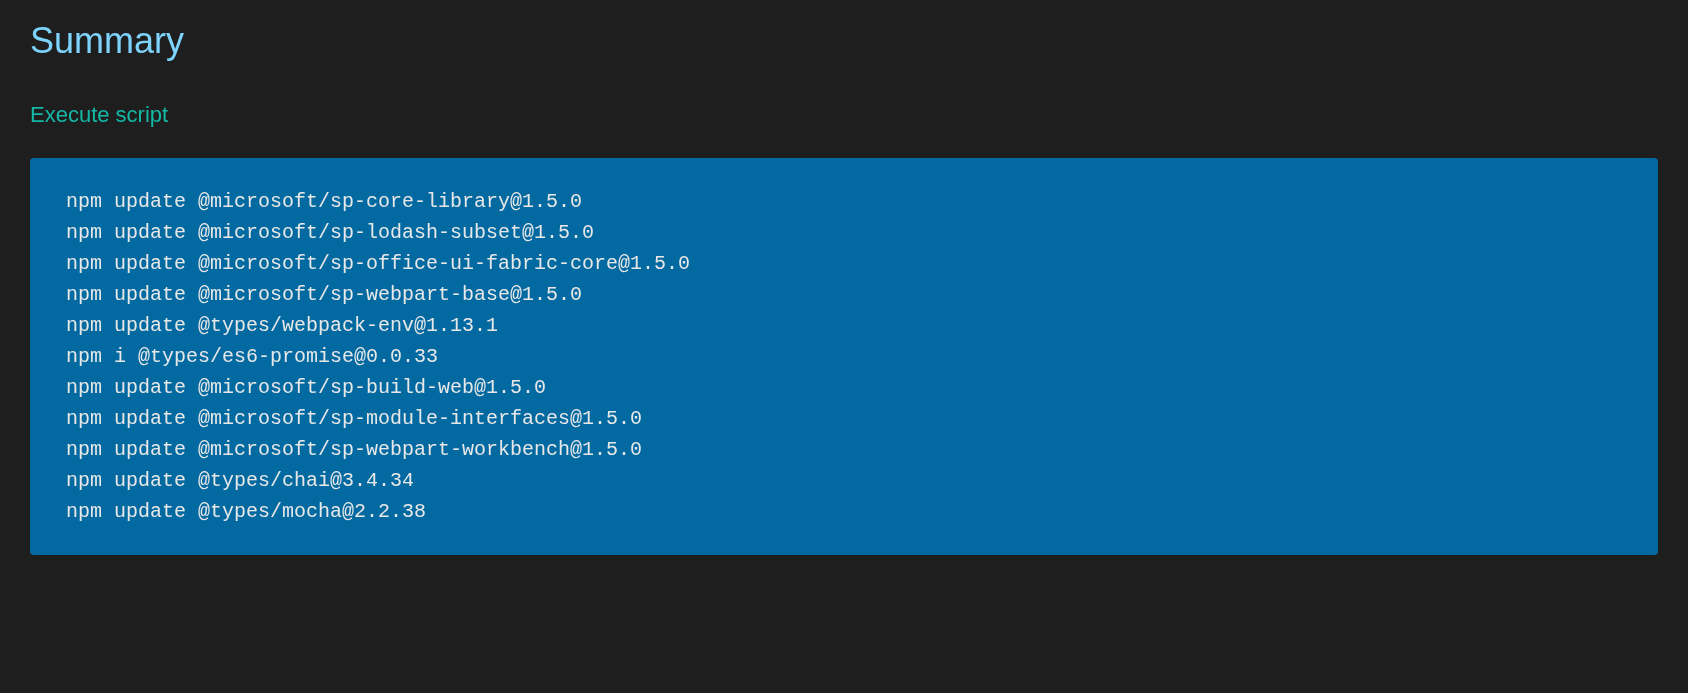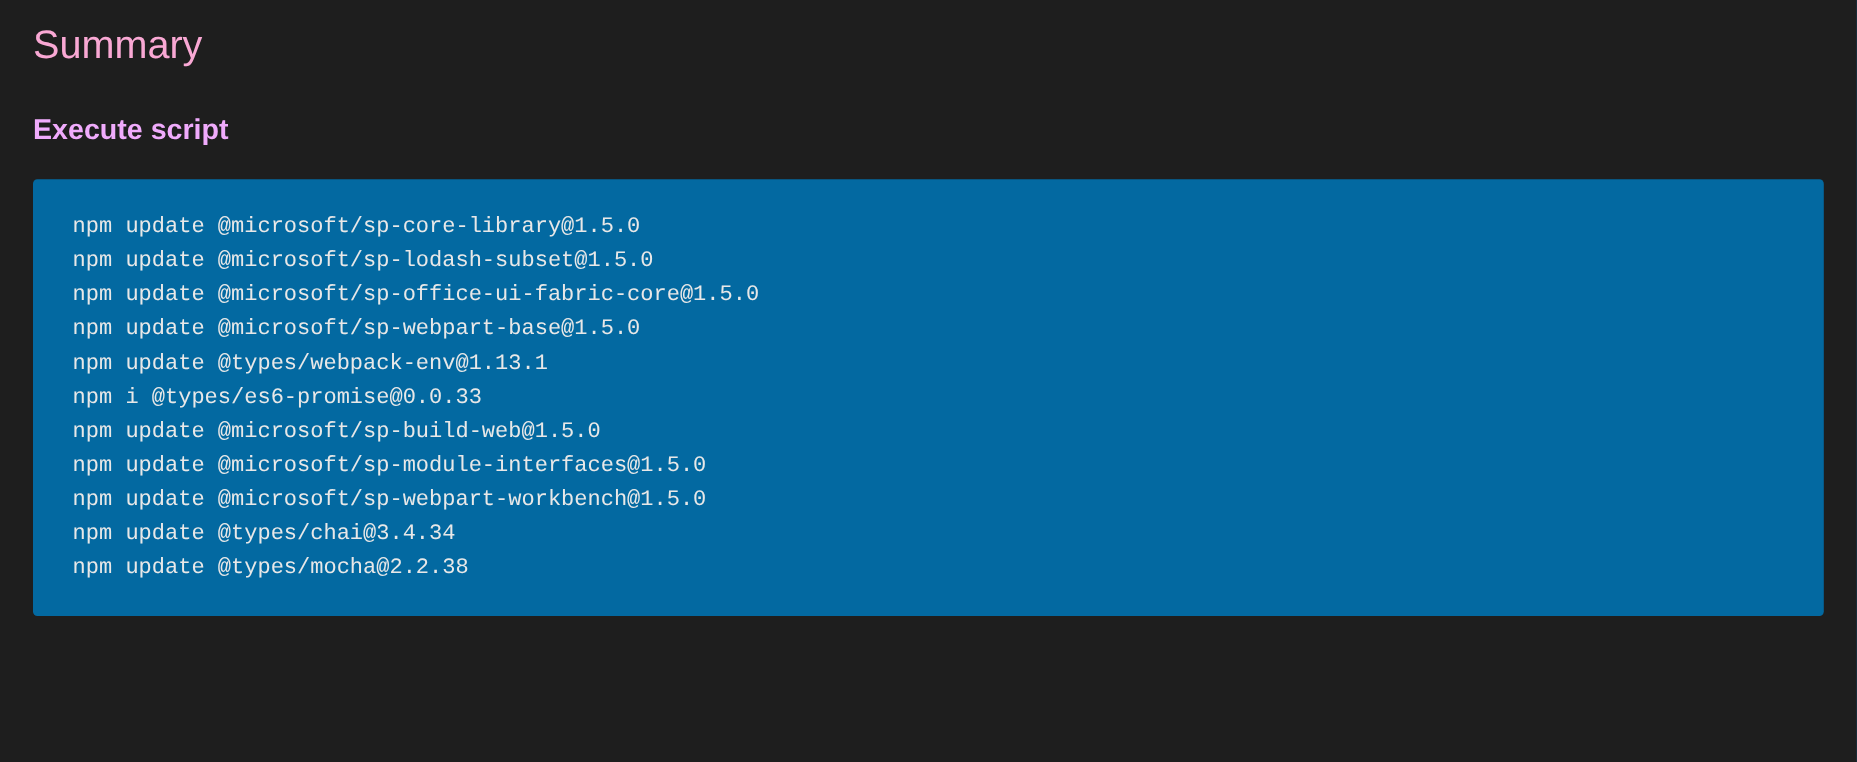--- a/index.html
+++ b/index.html
@@ -11,27 +11,27 @@
       background-color: #1e1e1e;
       color: #d4d4d4;
       font-family: "Segoe UI", -apple-system, BlinkMacSystemFont, sans-serif;
       padding: 20px 30px;
       min-height: 693px;
       width: 1688px;
     }
     .summary-heading {
       font-size: 36px;
       font-weight: 400;
-      color: #f9a8d4;
+      color: #7dd3fc;
       margin-bottom: 40px;
     }
     .subsection-heading {
-      font-size: 26px;
-      font-weight: 700;
-      color: #f0abfc;
+      font-size: 22px;
+      font-weight: 400;
+      color: #14b8a6;
       margin-bottom: 30px;
     }
     .code-block {
       background-color: #0369a1;
       border-radius: 4px;
       padding: 28px 36px;
       font-family: "Consolas", "Courier New", monospace;
       font-size: 20px;
       line-height: 1.55;
       color: #e8e8e8;

